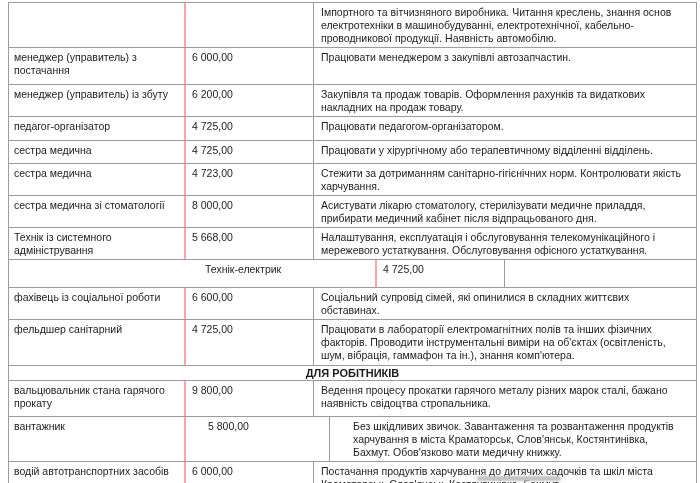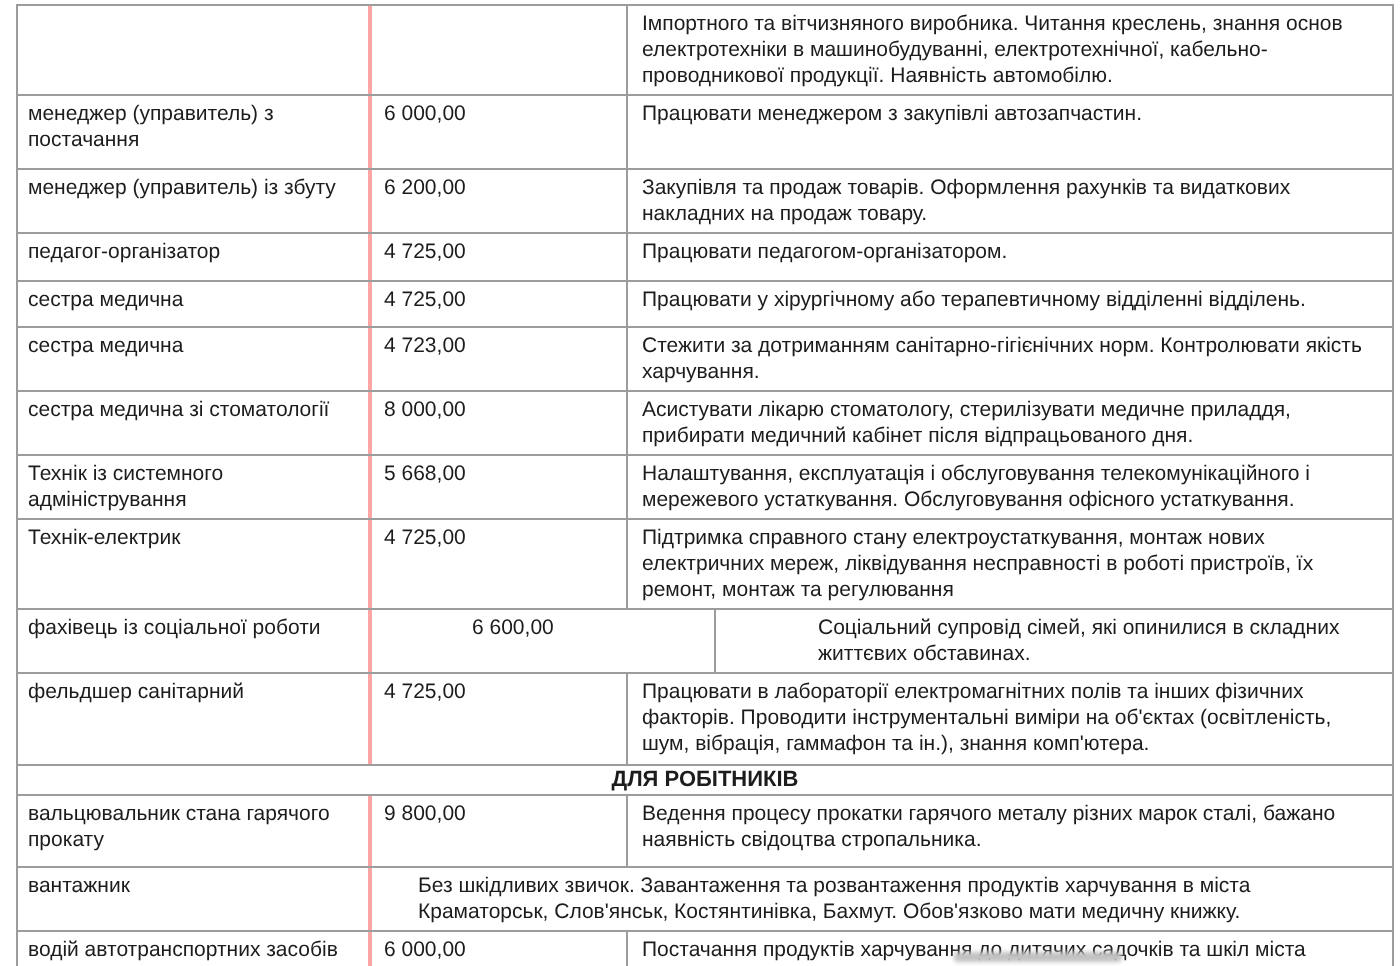--- a/index.html
+++ b/index.html
@@ -69,40 +69,40 @@
         <div class="cell c-desc">Асистувати лікарю стоматологу, стерилізувати медичне приладдя, прибирати медичний кабінет після відпрацьованого дня.</div>
       </div>
       <div class="t-row" style="min-height: 29px;">
         <div class="cell c-title">Технік із системного адміністрування</div>
         <div class="cell c-salary">5 668,00</div>
         <div class="cell c-desc">Налаштування, експлуатація і обслуговування телекомунікаційного і мережевого устаткування. Обслуговування офісного устаткування.</div>
       </div>
       <div class="t-row" style="min-height: 28px; justify-content: center;">
         <div class="cell c-title">Технік-електрик</div>
         <div class="cell c-salary">4 725,00</div>
-        <div class="cell c-desc">Підтримка справного стану електроустаткування, монтаж нових електричних мереж, ліквідування несправності в роботі пристроїв, їх ремонт, монтаж та регулювання</div>
       </div>
-      <div class="t-row" style="min-height: 23px; gap: 44px;">
+      <div class="t-row" style="min-height: 23px;">
         <div class="cell c-title">фахівець із соціальної роботи</div>
         <div class="cell c-salary">6 600,00</div>
         <div class="cell c-desc">Соціальний супровід сімей, які опинилися в складних життєвих обставинах.</div>
       </div>
       <div class="t-row" style="min-height: 46px;">
         <div class="cell c-title">фельдшер санітарний</div>
         <div class="cell c-salary">4 725,00</div>
         <div class="cell c-desc">Працювати в лабораторії електромагнітних полів та інших фізичних факторів. Проводити інструментальні виміри на об'єктах (освітленість, шум, вібрація, гаммафон та ін.), знання комп'ютера.</div>
       </div>
       <div class="t-section" style="min-height: 15px;">ДЛЯ РОБІТНИКІВ</div>
       <div class="t-row" style="min-height: 36px;">
         <div class="cell c-title">вальцювальник стана гарячого прокату</div>
         <div class="cell c-salary">9 800,00</div>
         <div class="cell c-desc">Ведення процесу прокатки гарячого металу різних марок сталі, бажано наявність свідоцтва стропальника.</div>
       </div>
       <div class="t-row" style="min-height: 32px; gap: 16px;">
         <div class="cell c-title">вантажник</div>
+        <div class="cell c-salary">5 800,00</div>
         <div class="cell c-desc">Без шкідливих звичок. Завантаження та розвантаження продуктів харчування в міста Краматорськ, Слов'янськ, Костянтинівка, Бахмут. Обов'язково мати медичну книжку.</div>
       </div>
       <div class="t-row" style="min-height: 32px;">
         <div class="cell c-title">водій автотранспортних засобів</div>
         <div class="cell c-salary">6 000,00</div>
         <div class="cell c-desc">Постачання продуктів харчування до дитячих садочків та шкіл міста Краматорськ, Слов'янськ, Костянтинівка, Бахмут.</div>
       </div>
     </div>
   <div class="artifact"></div>
 </div>

